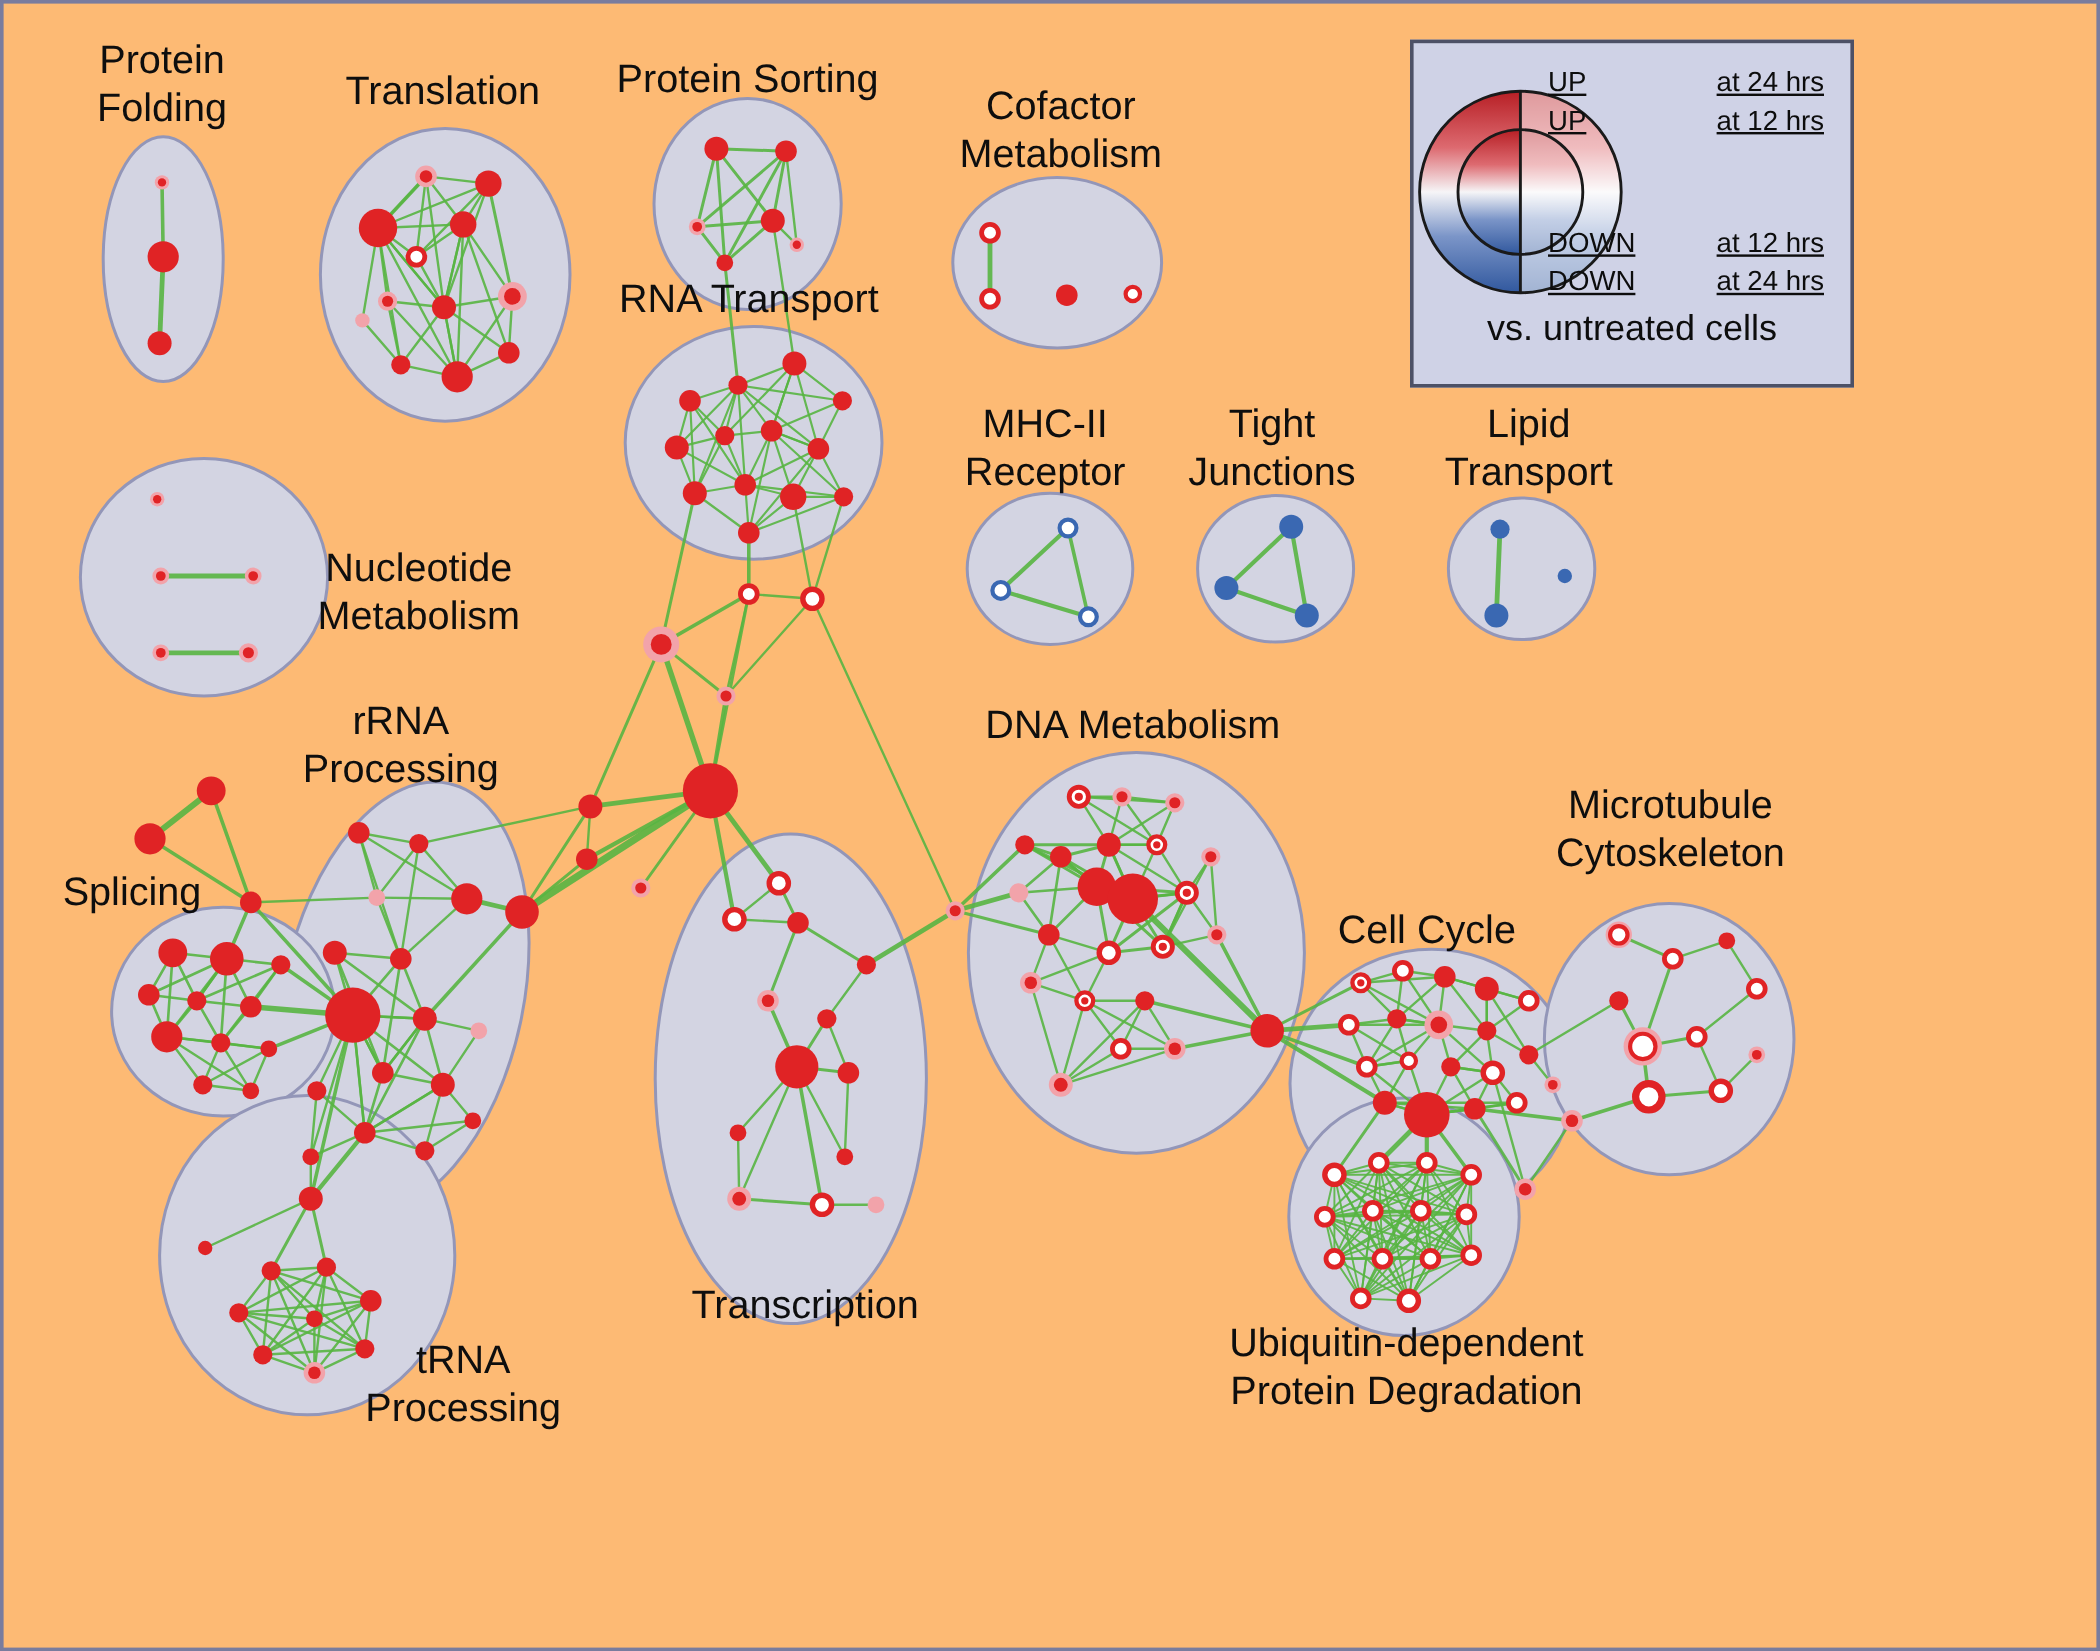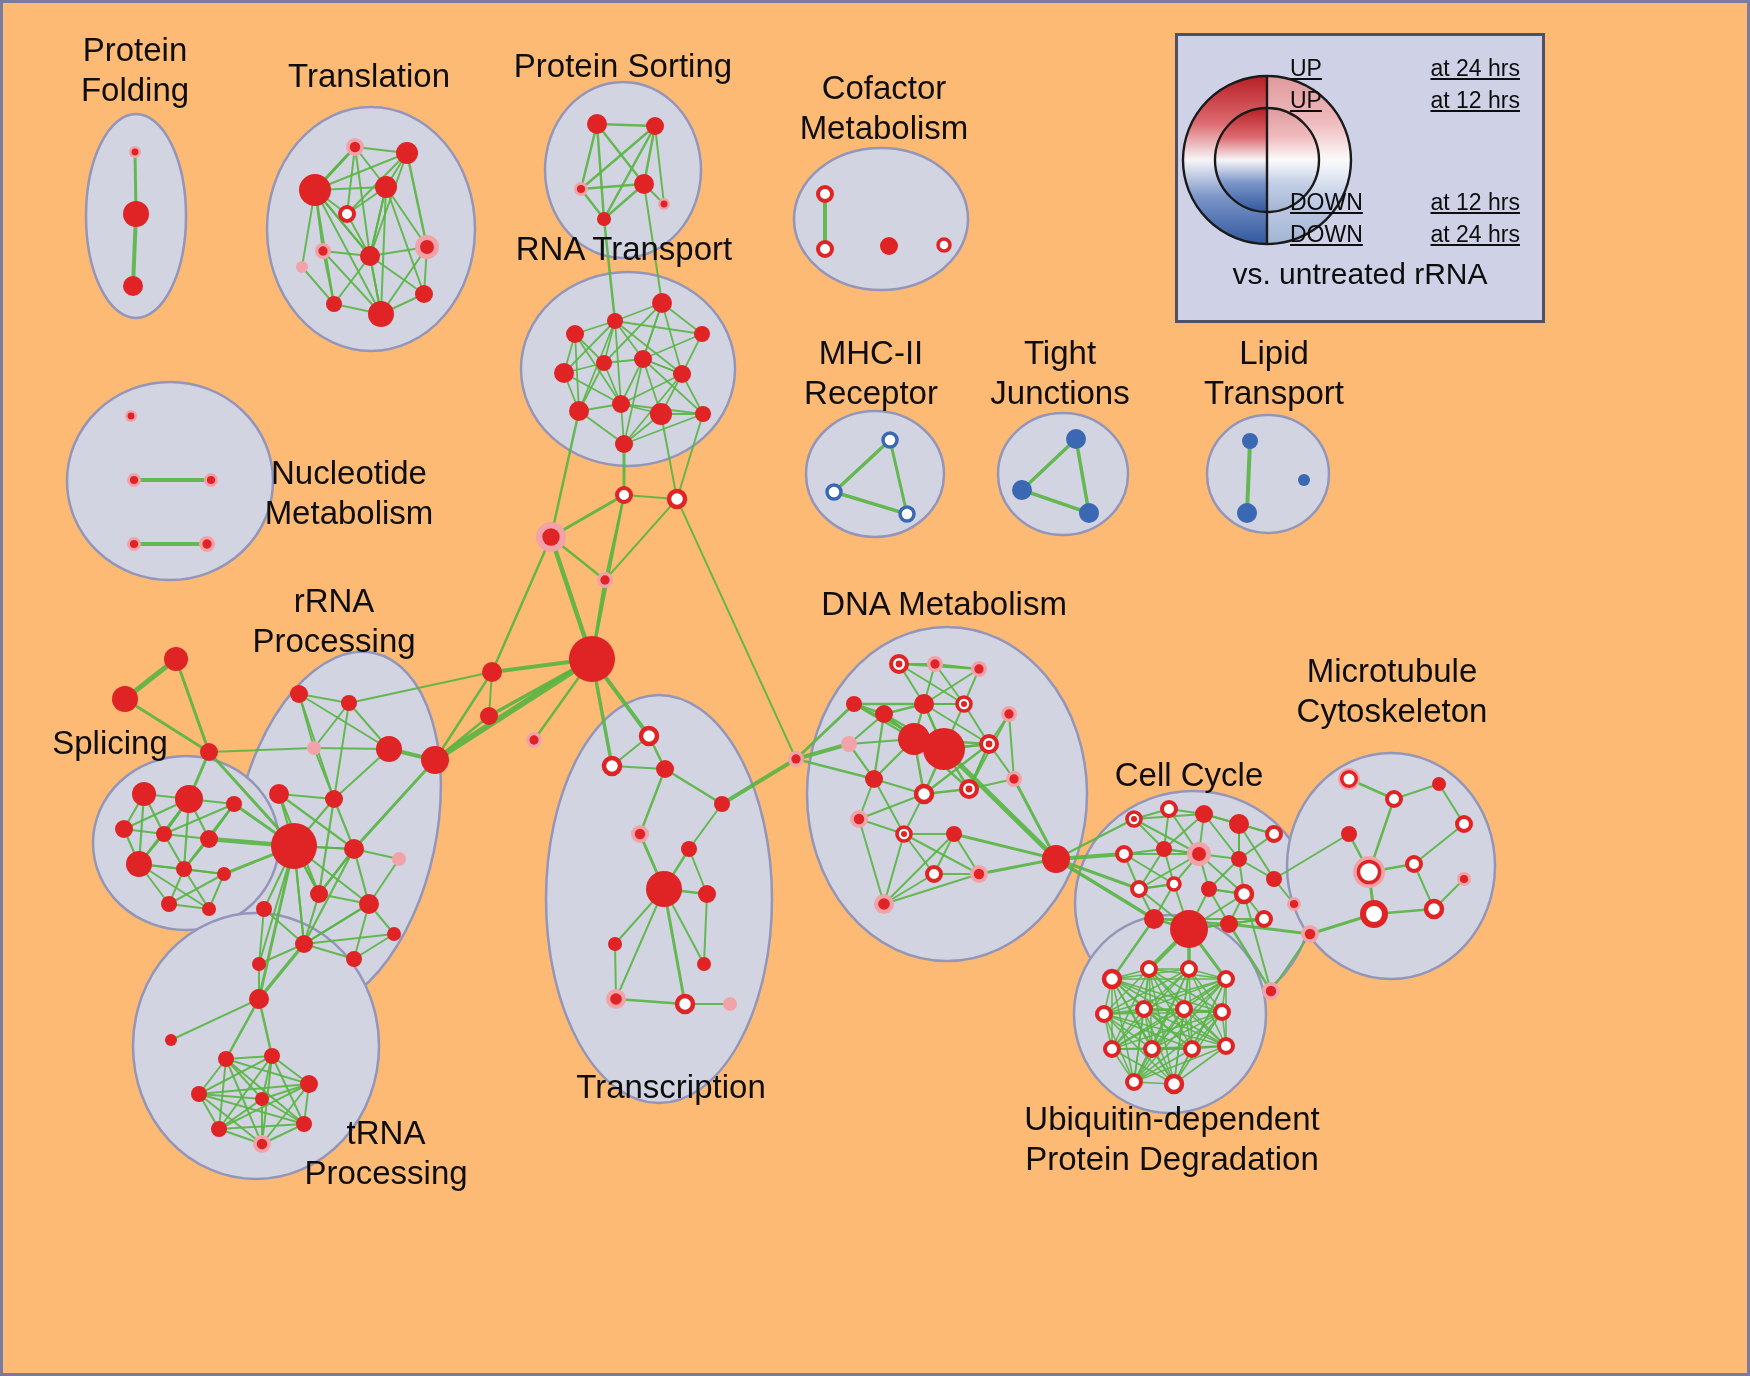--- a/index.html
+++ b/index.html
@@ -1212,17 +1212,17 @@
     <div class="legend-row" style="top:153px">
       <span>DOWN</span>
       <span>at 12 hrs</span>
     </div>
     <div class="legend-row" style="top:185px">
       <span>DOWN</span>
       <span>at 24 hrs</span>
     </div>
 
     <div class="legend-caption">
-      <div>vs. untreated rRNA</div>
+      <div>vs. untreated cells</div>
     </div>
   </div>
 
 </div>
 
 </body></html>

